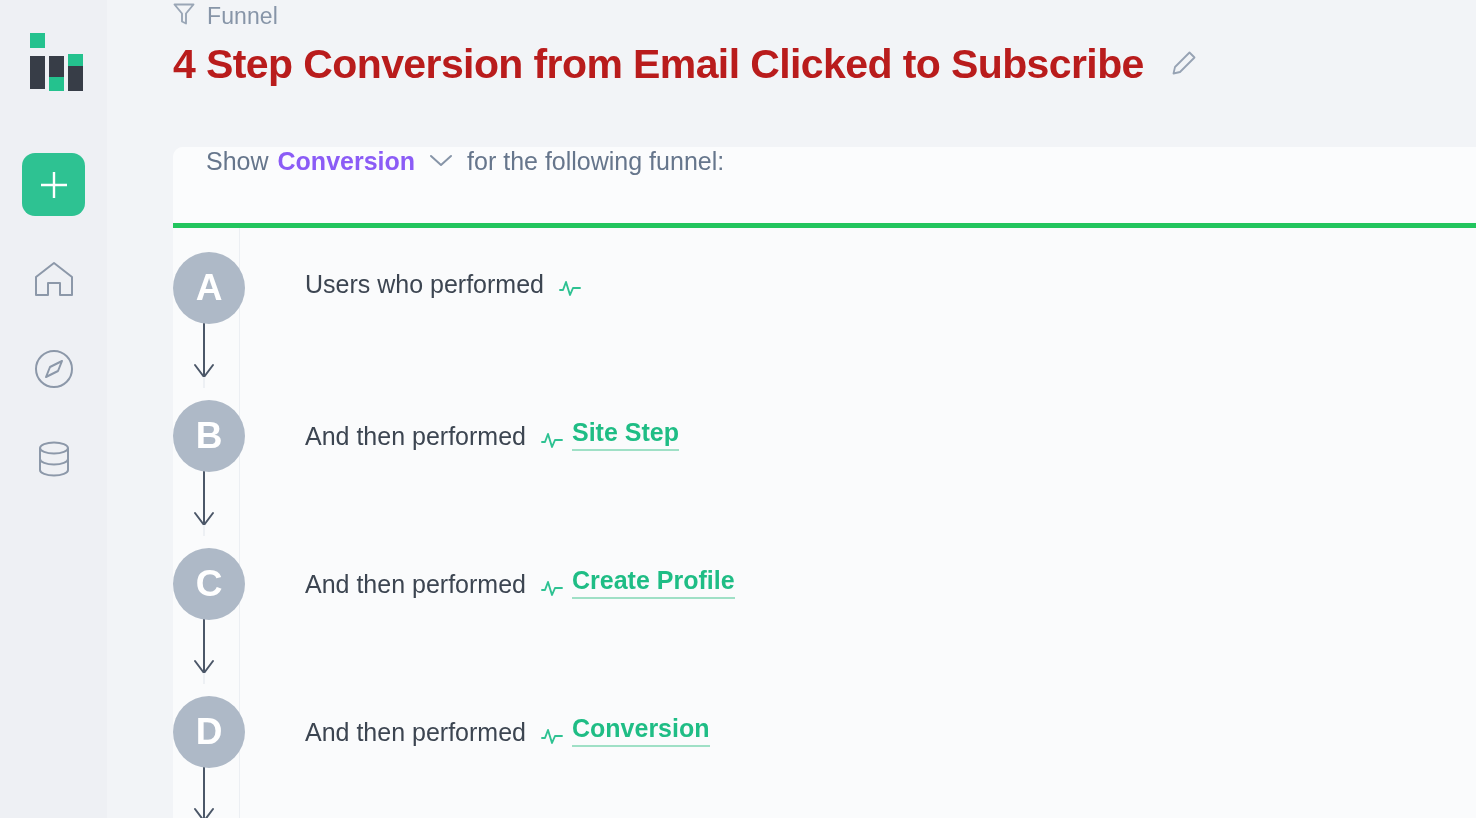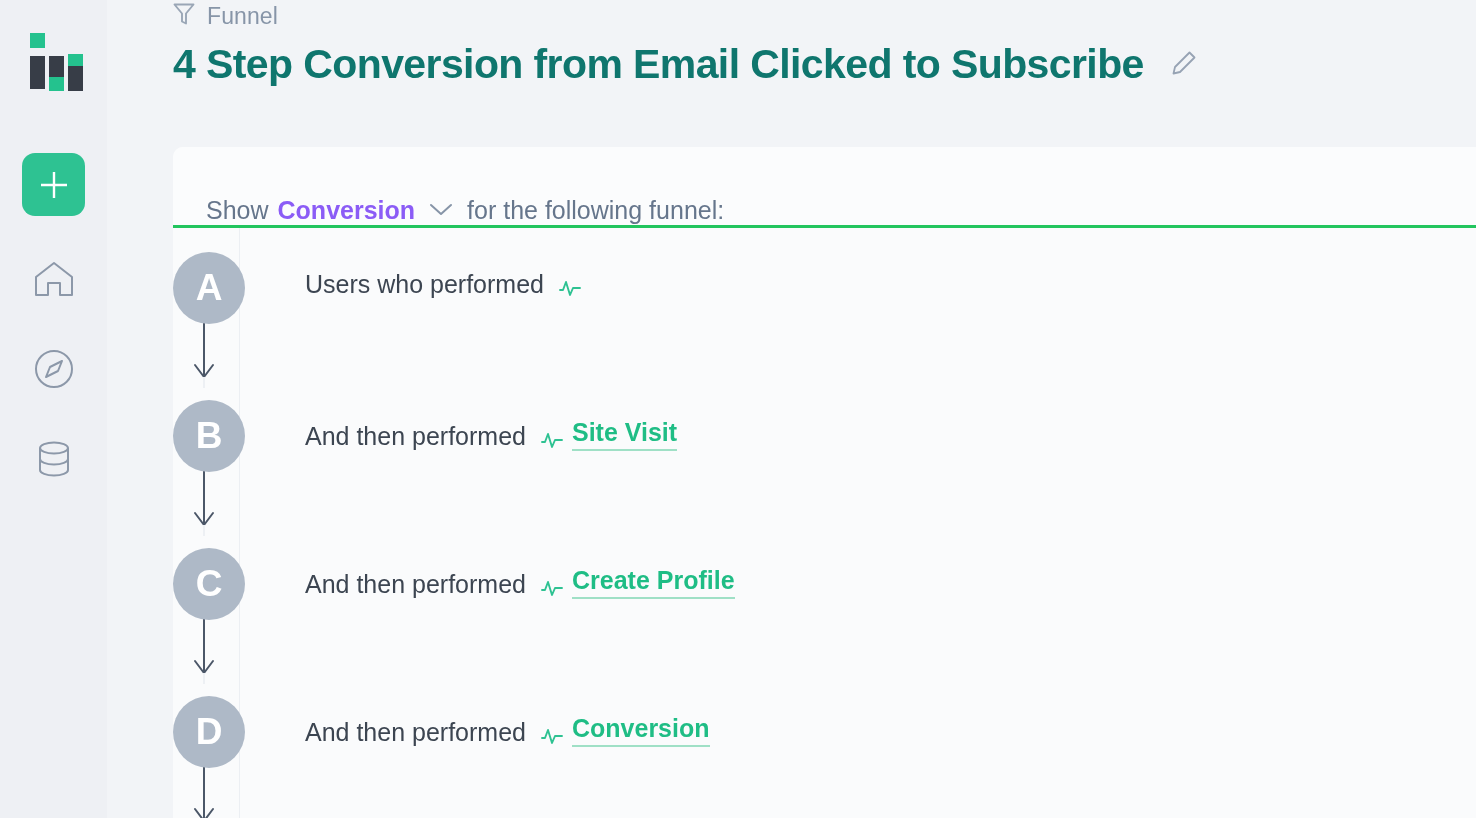--- a/index.html
+++ b/index.html
@@ -91,21 +91,21 @@
 
   .title-row {
     display: flex;
     align-items: center;
     gap: 22px;
     margin-top: 9px;
   }
   .page-title {
     font-size: 41px;
     font-weight: bold;
-    color: #0f766e;
+    color: #b91c1c;
     letter-spacing: -.6px;
     white-space: nowrap;
   }
   .edit-btn {
     background: none; border: none;
     cursor: pointer;
     display: flex; align-items: center;
     padding: 4px;
   }
 
@@ -116,23 +116,23 @@
     width: 1303px;
     height: 671px;
     background: #fafbfc;
     border-top-left-radius: 10px;
     overflow: hidden;
   }
 
   .panel-topbar {
     height: 81px;
     display: flex;
-    align-items: flex-end;
+    align-items: flex-start;
     padding-left: 33px;
-    border-bottom: 3px solid #22c55e;
+    border-bottom: 5px solid #22c55e;
     background: #fbfcfd;
   }
   .show-line {
     font-size: 25px;
     color: #66768c;
     display: flex;
     align-items: center;
     gap: 9px;
     white-space: nowrap;
   }
@@ -339,21 +339,21 @@
           <path d="M12 57 V68" stroke="#edf0f4" stroke-width="2"></path>
         </svg>
       </div>
       <div class="step-text">
         <span class="step-lead">And then performed</span>
         <span class="pulse-ico">
           <svg width="24" height="22" viewBox="0 0 24 22" fill="none">
             <path d="M2 13 H5 L8 5 L12 18 L15 11 H22" stroke="#2ec292" stroke-width="1.9" stroke-linecap="round" stroke-linejoin="round"></path>
           </svg>
         </span>
-        <a class="event-link" href="#">Site Visit</a>
+        <a class="event-link" href="#">Site Step</a>
       </div>
     </div>
 
     <div class="step">
 
       <div class="step-marker">C</div>
       <div class="connector">
         <svg width="24" height="68" viewBox="0 0 24 68" fill="none">
           <path d="M12 0 V56" stroke="#4b5768" stroke-width="2"></path>
           <path d="M3 45 L12 57 L21 45" stroke="#4b5768" stroke-width="2" stroke-linecap="round" stroke-linejoin="round"></path>

